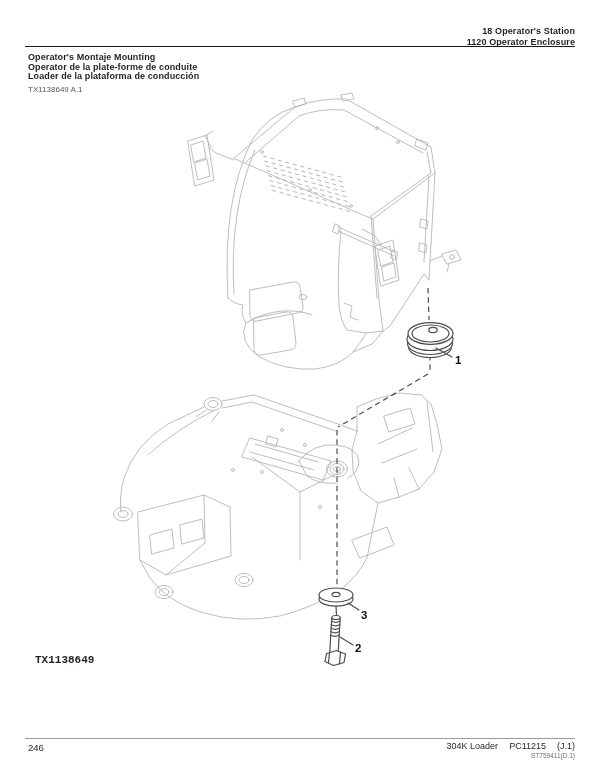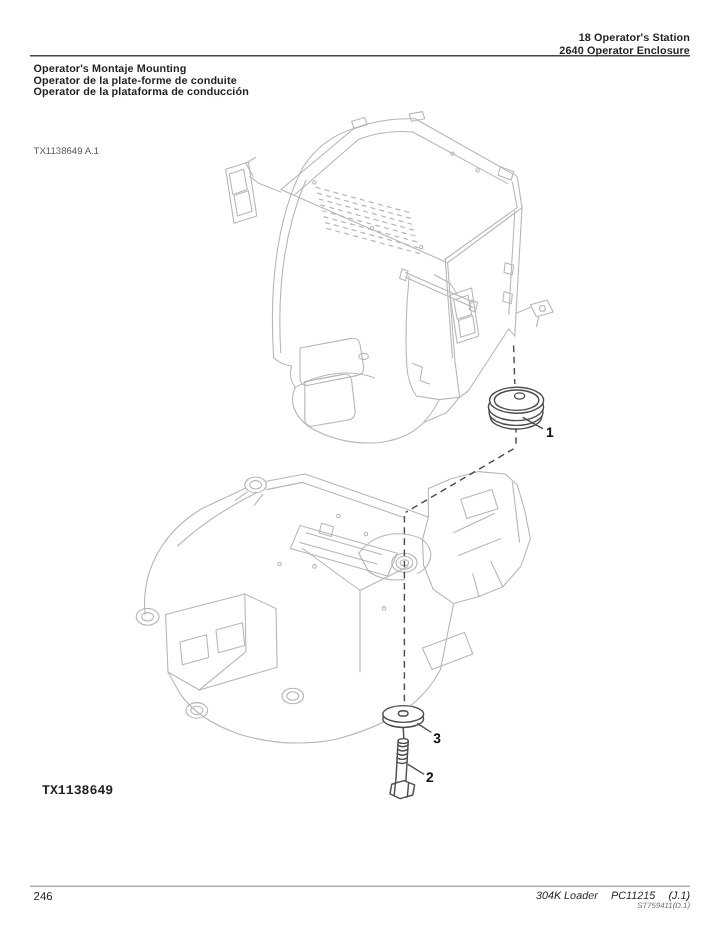--- a/index.html
+++ b/index.html
@@ -6,54 +6,54 @@
   body{font-family:"Liberation Sans","DejaVu Sans",sans-serif;color:#231f20;}
   #page{position:relative;width:600px;height:776px;background:#ffffff;overflow:hidden;}
 
   .hdr-right{position:absolute;right:25px;top:26px;text-align:right;
     font-size:9px;font-weight:bold;line-height:10.5px;letter-spacing:.1px;}
   .rule-top{position:absolute;left:25px;right:25px;top:46px;height:0;
     border-top:1.8px solid #1a1a1a;}
 
   .title-block{position:absolute;left:28px;top:53px;font-size:9px;
     font-weight:bold;line-height:9.6px;letter-spacing:.1px;}
-  .fig-ref{position:absolute;left:28px;top:85px;font-size:8px;color:#58595b;margin-top:36px;}
+  .fig-ref{position:absolute;left:28px;top:85px;font-size:8px;color:#58595b;}
 
   .fig-id{position:absolute;left:35px;top:654px;font-size:11px;font-weight:bold;font-family:Liberation Mono, monospace;}
 
   .rule-bottom{position:absolute;left:25px;right:25px;top:738px;height:0;
     border-top:1px solid #9b9b9b;}
   .footer-left{position:absolute;left:28px;top:742px;font-size:9.5px;font-weight:normal;}
-  .footer-right{position:absolute;right:25px;top:741px;text-align:right;font-size:9px;font-style:italic;}
+  .footer-right{position:absolute;right:25px;top:741px;text-align:right;font-size:9px;}
   .footer-right .seg{margin-left:11px;}
   .footer-sub{display:block;font-size:6.5px;color:#6d6e71;margin-top:1px;}
 
   svg{position:absolute;left:0;top:0;}
   .lt{stroke:#b6b6b6;stroke-width:.9;fill:none;stroke-linecap:round;stroke-linejoin:round;}
   .dk{stroke:#4d4d4d;stroke-width:1.2;fill:none;stroke-linecap:round;stroke-linejoin:round;}
   .dkf{stroke:#4d4d4d;stroke-width:1.2;fill:#ffffff;stroke-linejoin:round;}
   .dash{stroke:#4d4d4d;stroke-width:1.2;fill:none;stroke-dasharray:5.5 3.8;}
   .callout{font-family:"Liberation Sans","DejaVu Sans",sans-serif;font-size:11.5px;
     font-weight:bold;fill:#111111;}
 </style>
 </head>
 <body>
 
 <div id="page">
 
   <div class="hdr-right">
     <div>18 Operator's Station</div>
-    <div>2640 Operator Enclosure</div>
+    <div>1120 Operator Enclosure</div>
   </div>
   <div class="rule-top"></div>
 
   <div class="title-block">
     <div>Operator's Montaje Mounting</div>
     <div>Operator de la plate-forme de conduite</div>
-    <div>Operator de la plataforma de conducción</div>
+    <div>Loader de la plataforma de conducción</div>
   </div>
   <div class="fig-ref">TX1138649 A.1</div>
 
   <svg width="600" height="776" viewBox="0 0 600 776">
 
     <g>
 
       <path class="lt" d="M 234,158 L 295,107 Q 318,98 346,99 L 431,147 L 435,173 L 373,219 Z"></path>
       <path class="lt" d="M 246,162 L 299,116 Q 320,108 344,110 L 423,153"></path>
       <path class="lt" d="M 427,152 L 431,173 L 371,216"></path>

